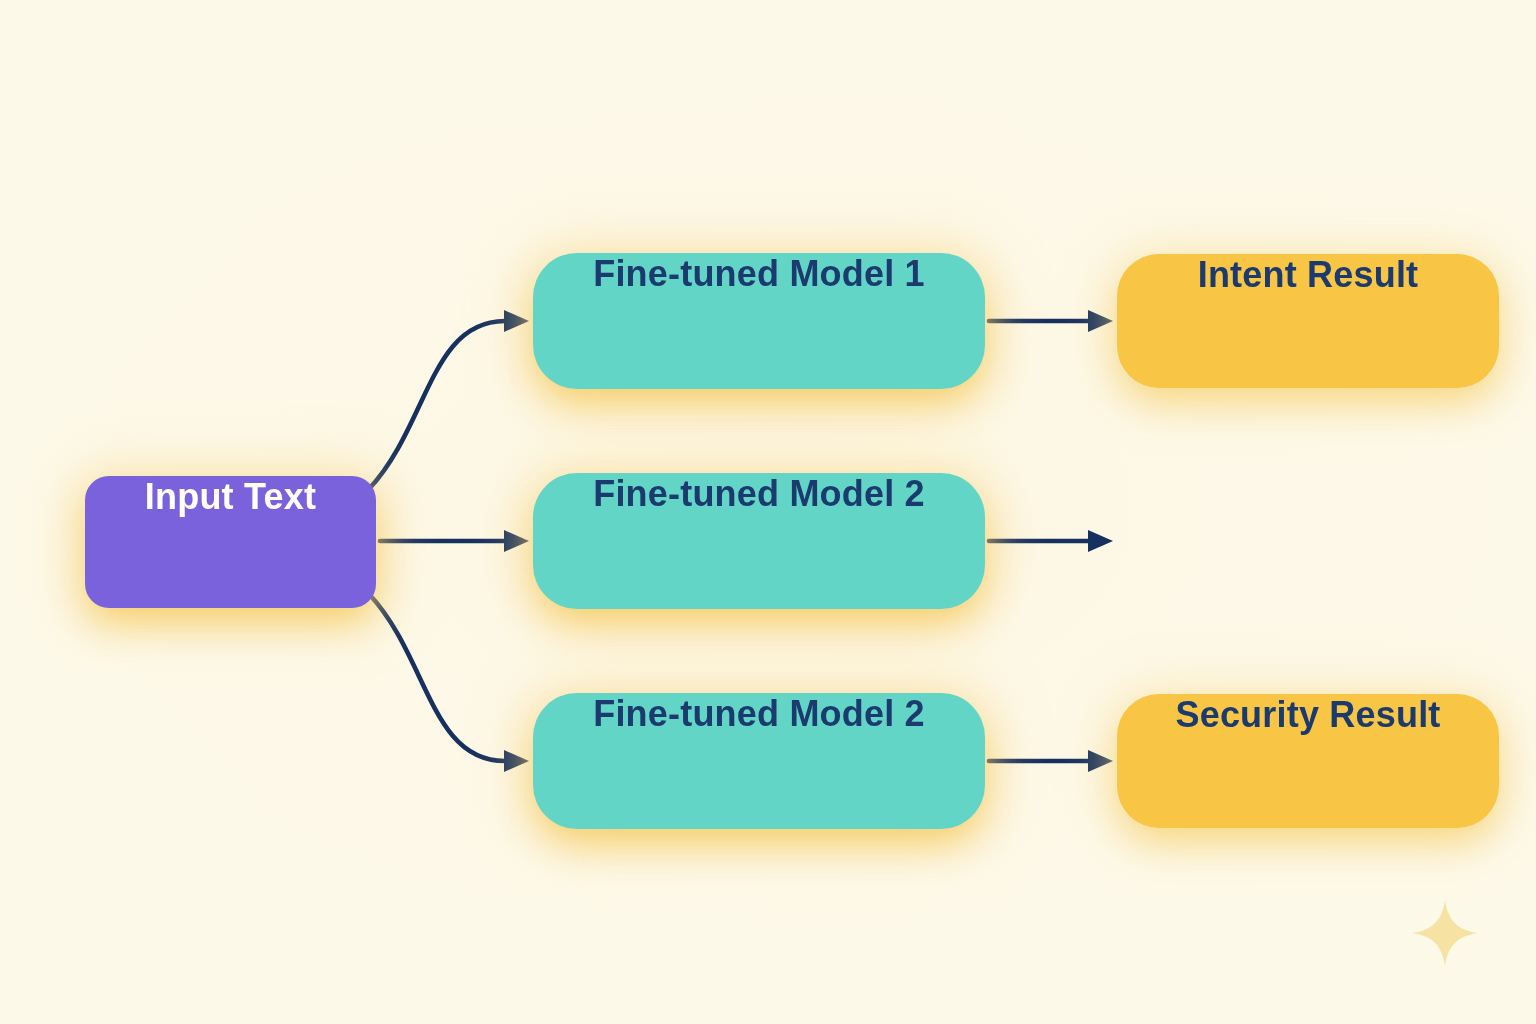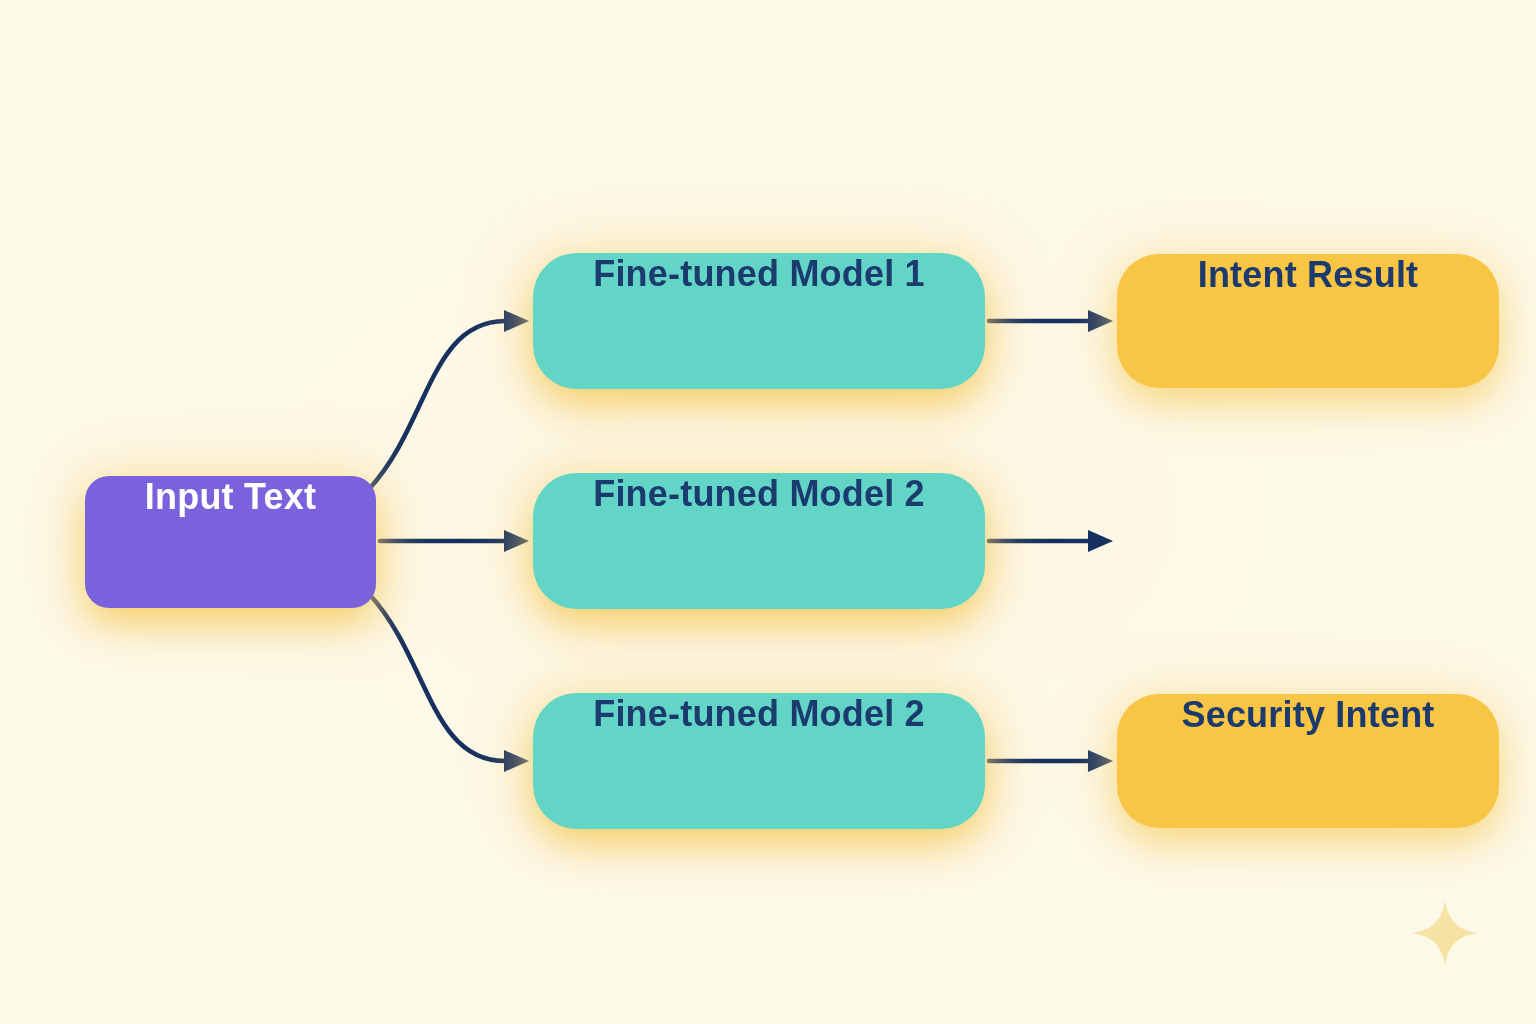--- a/index.html
+++ b/index.html
@@ -105,20 +105,20 @@
     <span>Fine-tuned Model 2</span>
   </div>
   <div class="node node-model row-3">
     <span>Fine-tuned Model 2</span>
   </div>
 
   <div class="node node-result row-1">
     <span>Intent Result</span>
   </div>
   <div class="node node-result row-3">
-    <span>Security Intent</span>
+    <span>Security Result</span>
   </div>
 
   <svg class="sparkle" viewBox="-36 -36 72 72" xmlns="http://www.w3.org/2000/svg">
     <path fill="#f6e3a4" d="M 0 -34 C 3 -13, 13 -3, 34 0 C 13 3, 3 13, 0 34 C -3 13, -13 3, -34 0 C -13 -3, -3 -13, 0 -34 Z"></path>
   </svg>
 
 </div>
 
 </body></html>

